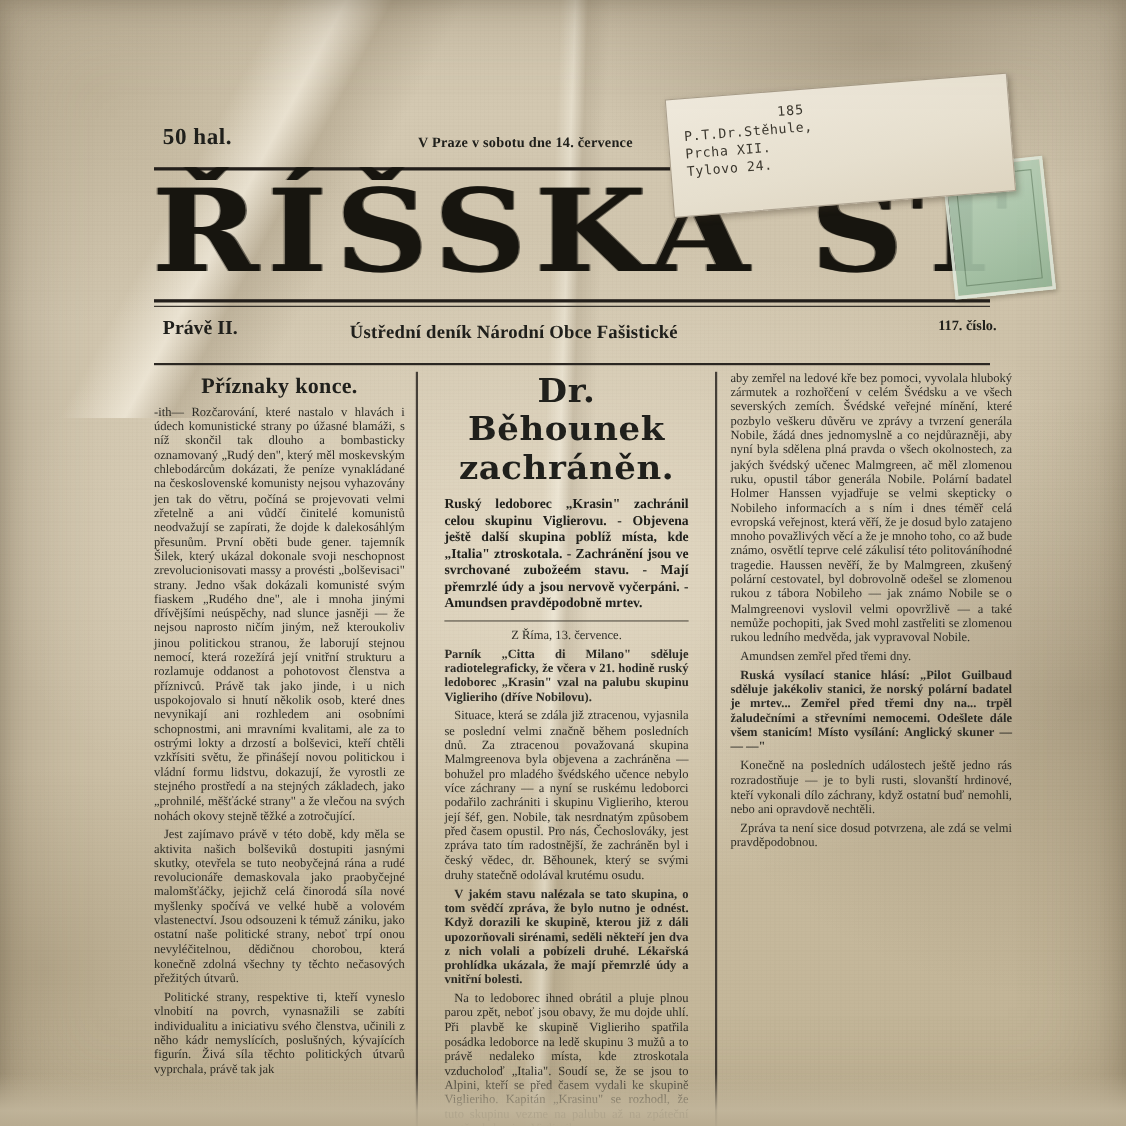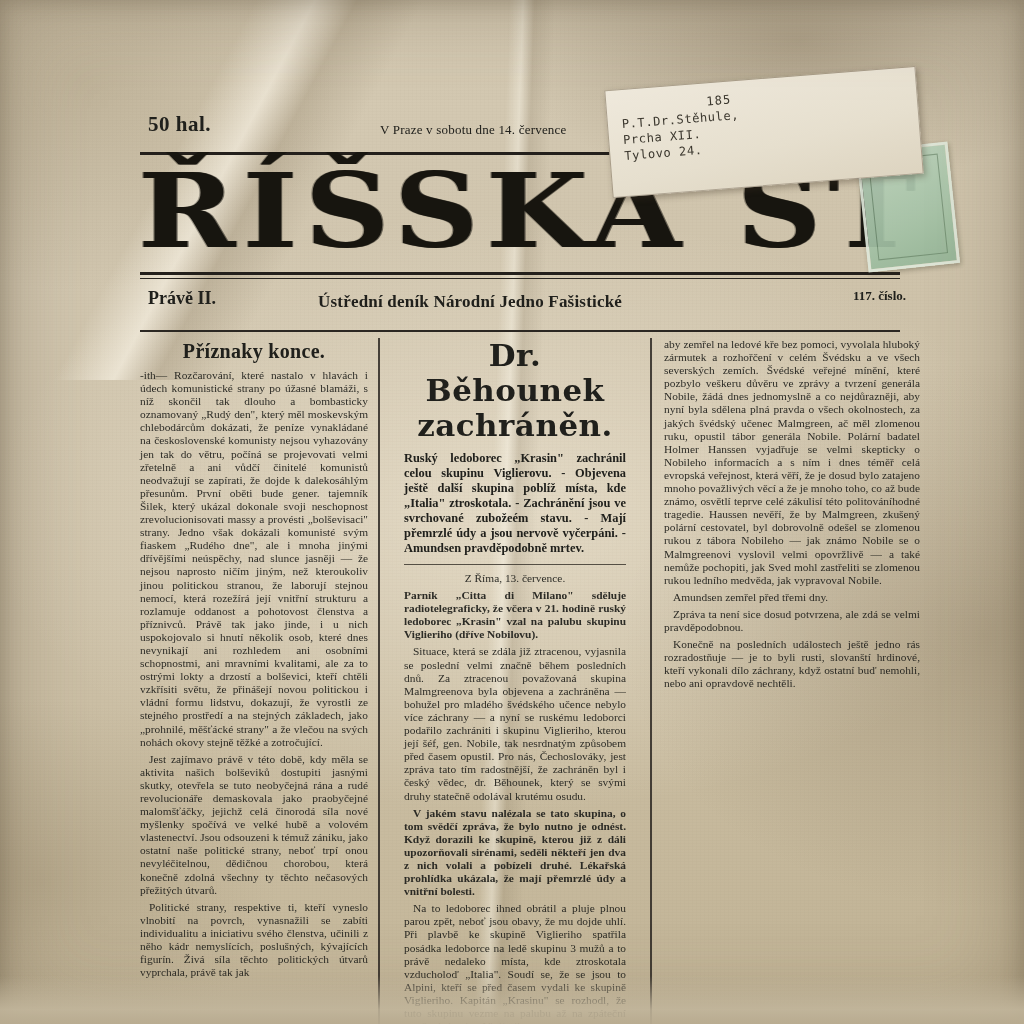--- a/index.html
+++ b/index.html
@@ -60,21 +60,21 @@
 
   .content { position: absolute; inset: 0; }
 
   
   .price {
     position: absolute; left: 148px; top: 112px;
     font-size: 21px; font-weight: bold; letter-spacing: .5px;
   }
   .dateline {
     position: absolute; left: 380px; top: 122px;
-    font-size: 13px; font-weight: normal; letter-spacing: .2px;
+    font-size: 13px; font-weight: bold; letter-spacing: .2px;
   }
   .rule-top {
     position: absolute; left: 140px; top: 152px; width: 760px; height: 3px;
     background: #231f1b;
   }
   .title {
     position: absolute; left: 138px; top: 152px; width: 780px; height: 118px;
     overflow: hidden;
   }
   .title-text {
@@ -217,21 +217,21 @@
     <div class="rule-top"></div>
 
     <div class="title">
       <div class="title-text">ŘÍŠSKÁ STRÁŽ</div>
     </div>
 
     <div class="rule-mid"></div>
     <div class="rule-mid2"></div>
 
     <div class="vol">Právě II.</div>
-    <div class="subtitle">Ústřední deník Národní Jedno Fašistické</div>
+    <div class="subtitle">Ústřední deník Národní Obce Fašistické</div>
     <div class="issue">117. číslo.</div>
     <div class="rule-bot"></div>
 
     <div class="stamp"></div>
 
     <div class="slip">
       <div class="num">185</div>
       <div class="ln">P.T.Dr.Stěhule,</div>
       <div class="ln">Prcha XII.</div>
       <div class="ln">Tylovo 24.</div>
@@ -263,22 +263,23 @@
         </div>
         <div class="subhead">V Švédsku smutek nad smrtí Malmgreenovou.</div>
       </div>
 
       <div class="col-sep"></div>
 
       <div class="col col-3">
         <div class="body-text ink-fade-1">
           <p class="first">aby zemřel na ledové kře bez pomoci, vyvolala hluboký zármutek a rozhořčení v celém Švédsku a ve všech severských zemích. Švédské veřejné mínění, které pozbylo veškeru důvěru ve zprávy a tvrzení generála Nobile, žádá dnes jednomyslně a co nejdůrazněji, aby nyní byla sdělena plná pravda o všech okolnostech, za jakých švédský učenec Malmgreen, ač měl zlomenou ruku, opustil tábor generála Nobile. Polární badatel Holmer Hanssen vyjadřuje se velmi skepticky o Nobileho informacích a s ním i dnes téměř celá evropská veřejnost, která věří, že je dosud bylo zatajeno mnoho považlivých věcí a že je mnoho toho, co až bude známo, osvětlí teprve celé zákulisí této politováníhodné tragedie. Haussen nevěří, že by Malmgreen, zkušený polární cestovatel, byl dobrovolně odešel se zlomenou rukou z tábora Nobileho — jak známo Nobile se o Malmgreenovi vyslovil velmi opovržlivě — a také nemůže pochopiti, jak Sved mohl zastřeliti se zlomenou rukou ledního medvěda, jak vypravoval Nobile.</p>
           <p>Amundsen zemřel před třemi dny.</p>
+          <p class="kicker">Ruská vysílací stanice hlásí: „Pilot Guilbaud sděluje jakékoliv stanici, že norský polární badatel je mrtev... Zemřel před třemi dny na... trpěl žaludečními a střevními nemocemi. Odešlete dále všem stanicím! Místo vysílání: Anglický skuner — — —"</p>
+          <p>Konečně na posledních událostech ještě jedno rás rozradostňuje — je to byli rusti, slovanští hrdinové, kteří vykonali dílo záchrany, když ostatní buď nemohli, nebo ani opravdově nechtěli.</p>
           <p>Zpráva ta není sice dosud potvrzena, ale zdá se velmi pravděpodobnou.</p>
-          <p>Konečně na posledních událostech ještě jedno rás rozradostňuje — je to byli rusti, slovanští hrdinové, kteří vykonali dílo záchrany, když ostatní buď nemohli, nebo ani opravdově nechtěli.</p>
         </div>
       </div>
 
     </div>
 
   </div>
 
   <div class="edge-dark"></div>
   <div class="bottom-fade"></div>
 </div>

